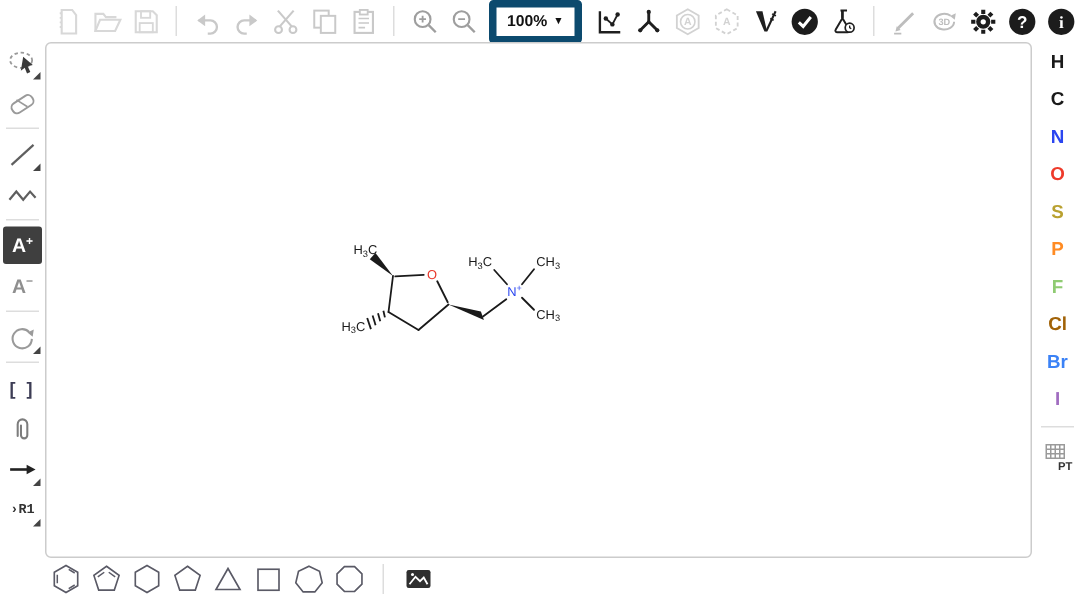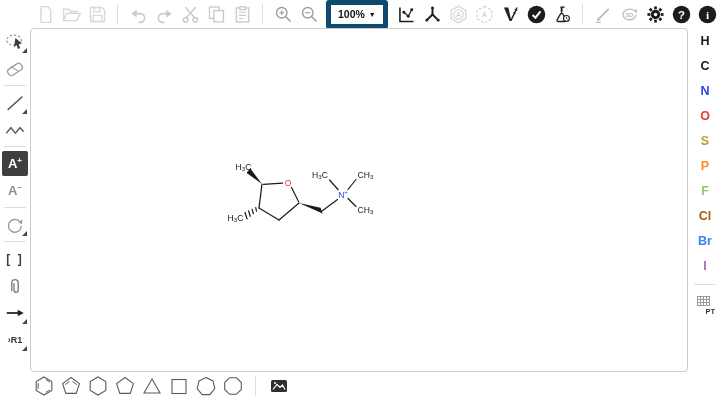--- a/index.html
+++ b/index.html
@@ -14,21 +14,21 @@
   
   .leftbar{position:absolute;left:0;top:28px;width:30px;display:flex;flex-direction:column;align-items:center;}
   .ltool{width:26px;height:25px;display:flex;align-items:center;justify-content:center;position:relative;cursor:pointer;margin:1px 0;}
   .ltool.selected{background:#3f3f3f;border-radius:2px;}
   .hdiv{width:22px;height:1px;background:#ddd;margin:3px 0;}
   .corner{position:absolute;right:1px;bottom:1px;width:0;height:0;border-style:solid;border-width:0 0 5px 5px;border-color:transparent transparent #444 transparent;}
   .chargeglyph{font-size:13px;font-weight:bold;color:#8f8f8f;line-height:1;}
   .chargeglyph sup{font-size:8px;}
   .ltool.selected .chargeglyph{color:#fff;}
   .bracketglyph{font-size:12px;font-weight:bold;color:#3d3d55;letter-spacing:2px;}
-  .rglyph{font-size:9px;font-weight:bold;color:#333;}
+  .rglyph{font-size:9px;font-weight:bold;color:#333;font-family:Liberation Mono, monospace;}
   
   .rightbar{position:absolute;right:0;top:28px;width:30px;display:flex;flex-direction:column;align-items:center;}
   .elembtn{width:26px;height:25px;display:flex;align-items:center;justify-content:center;font-size:12.5px;font-weight:bold;cursor:pointer;}
   .ptbtn{width:26px;height:28px;display:flex;align-items:center;justify-content:flex-end;cursor:pointer;}
   
   .canvas{position:absolute;left:30px;top:28px;width:658px;height:344px;border:1px solid #ccc;border-radius:4px;box-sizing:border-box;background:#fff;}
   .molecule{position:absolute;left:225px;top:158px;}
   
   .bottombar{position:absolute;left:30px;top:372px;height:28px;display:flex;align-items:center;}
   .tpl{width:27px;height:26px;display:flex;align-items:center;justify-content:center;cursor:pointer;}

